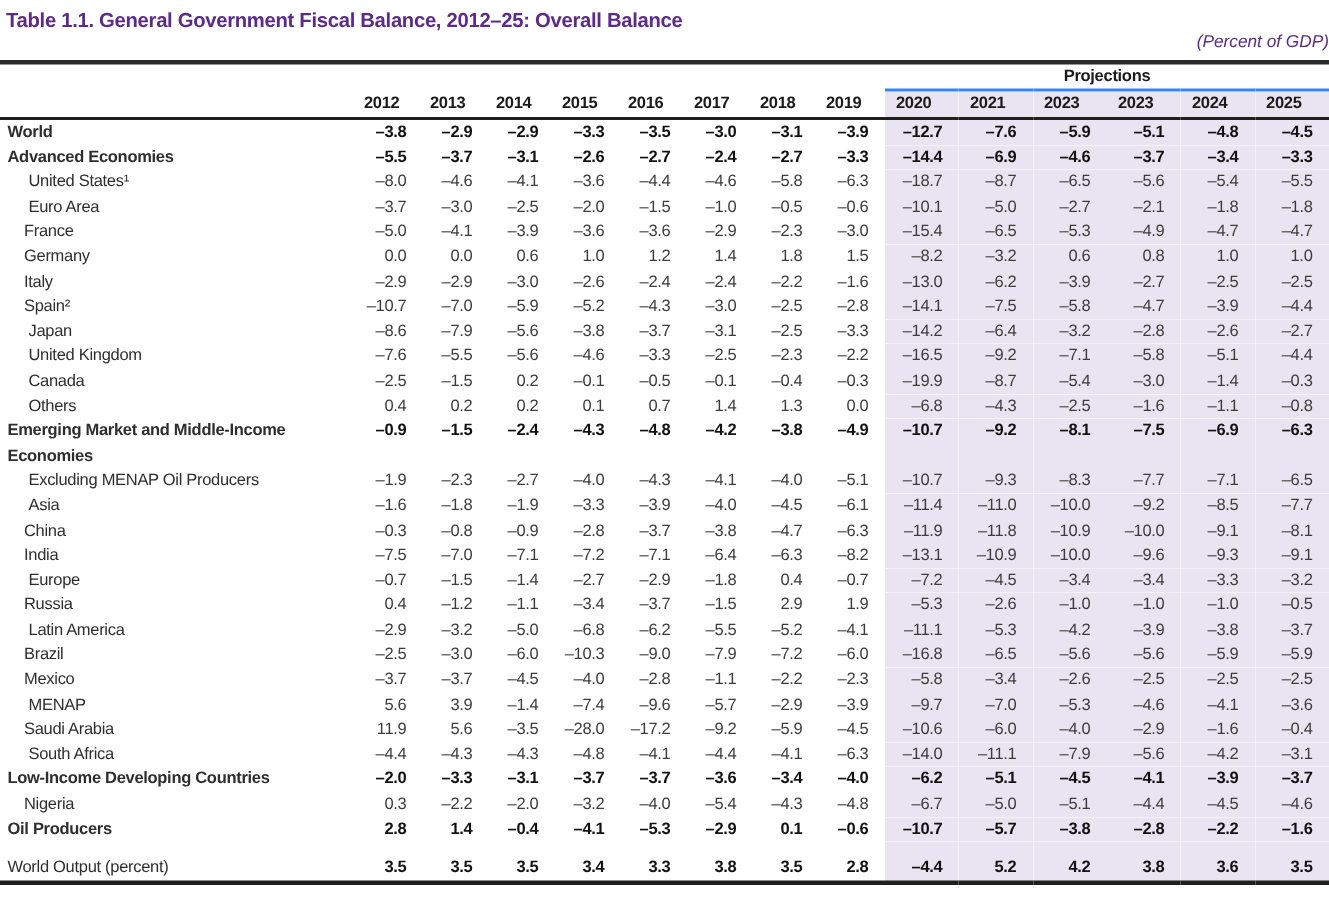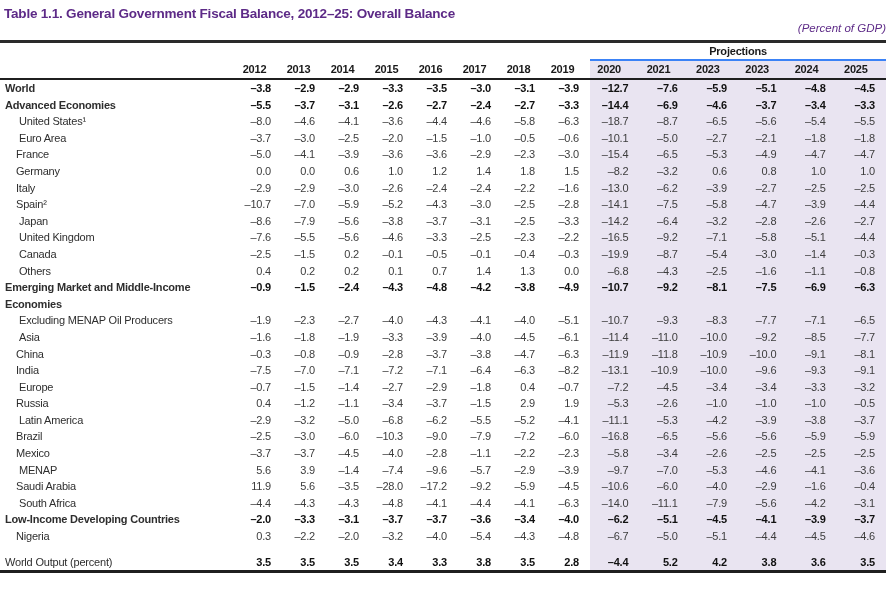--- a/index.html
+++ b/index.html
@@ -563,20 +563,37 @@
           <td class="num">–5.4</td>
           <td class="num">–4.3</td>
           <td class="num">–4.8</td>
           <td class="num proj">–6.7</td>
           <td class="num proj">–5.0</td>
           <td class="num proj">–5.1</td>
           <td class="num proj">–4.4</td>
           <td class="num proj">–4.5</td>
           <td class="num proj">–4.6</td>
         </tr>
+        <tr>
+          <td class="lab ind0 b">Oil Producers</td>
+          <td class="num b">2.8</td>
+          <td class="num b">1.4</td>
+          <td class="num b">–0.4</td>
+          <td class="num b">–4.1</td>
+          <td class="num b">–5.3</td>
+          <td class="num b">–2.9</td>
+          <td class="num b">0.1</td>
+          <td class="num b">–0.6</td>
+          <td class="num proj b">–10.7</td>
+          <td class="num proj b">–5.7</td>
+          <td class="num proj b">–3.8</td>
+          <td class="num proj b">–2.8</td>
+          <td class="num proj b">–2.2</td>
+          <td class="num proj b">–1.6</td>
+        </tr>
         <tr class="spacer">
           <td class="lab ind0"></td>
           <td class="num"></td>
           <td class="num"></td>
           <td class="num"></td>
           <td class="num"></td>
           <td class="num"></td>
           <td class="num"></td>
           <td class="num"></td>
           <td class="num"></td>

